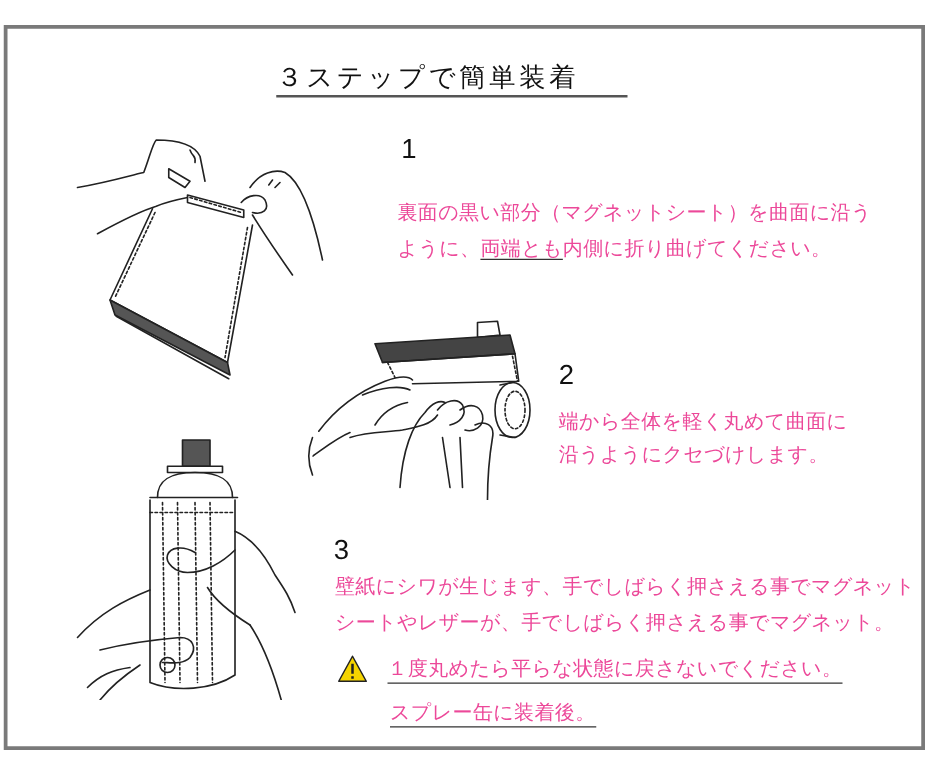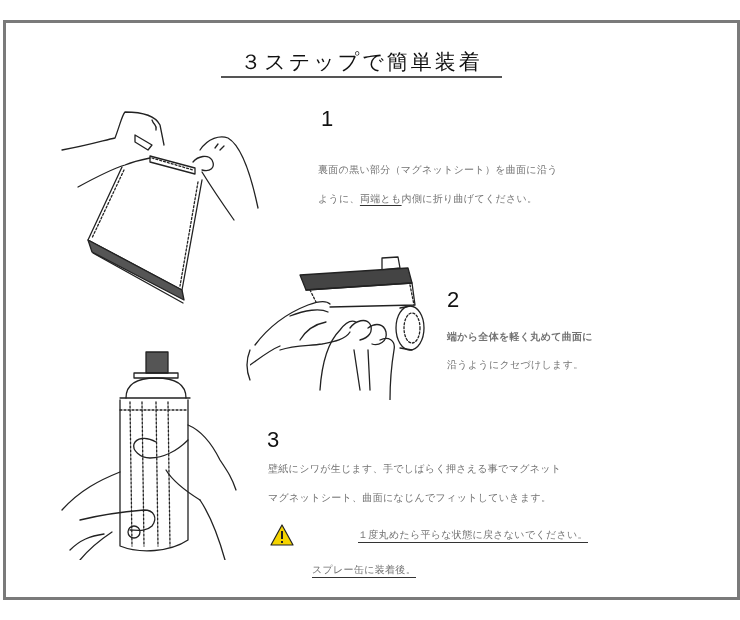--- a/index.html
+++ b/index.html
@@ -1,24 +1,24 @@
 <!DOCTYPE html>
 <html><head>
   <meta charset="utf-8">
   <style>
     html, body { margin: 0; padding: 0; background: #ffffff; }
     body { width: 740px; height: 620px; position: relative; overflow: hidden;
            font-family: "DejaVu Sans", "Liberation Sans", sans-serif; color: #1a1a1a; }
     .frame { position: absolute; left: 3px; top: 20px; width: 731px; height: 574px;
              border: 3px solid #7a7a7a; box-sizing: content-box; }
-    .title { position: absolute; left: 221px; top: 48px; width: 281px; text-align: center;
+    .title { position: absolute; left: 221px; top: 48px; width: 281px; text-align: left;
              font-size: 21px; letter-spacing: 3px; color: #111; }
     .title-line { position: absolute; left: 221px; top: 76px; width: 281px; height: 2px; background: #555; }
     .num { position: absolute; font-size: 22px; color: #111; font-family: "Liberation Sans", sans-serif; }
-    .txt { position: absolute; font-size: 10px; line-height: 14px; color: #737373; white-space: nowrap; letter-spacing: 0.3px; }
+    .txt { position: absolute; font-size: 16px; line-height: 14px; color: #ec4899; white-space: nowrap; letter-spacing: 0.3px; }
     .u { text-decoration: underline; text-decoration-color: #333; text-underline-offset: 3px; font-family: Liberation Serif, serif; }
     .warn-line { border-bottom: 1.5px solid #333; padding-bottom: 2px; }
     svg.ill { position: absolute; }
     svg.ill path, svg.ill line, svg.ill rect, svg.ill ellipse, svg.ill polyline {
       fill: none; stroke: #222; stroke-width: 1.3; stroke-linecap: round; stroke-linejoin: round; }
   </style>
 </head>
 <body>
 
 <div class="frame"></div>
@@ -103,30 +103,30 @@
   <path d="M52 192 C40 200 28 210 20 220"></path>
 </svg>
 
 <div class="num" style="left:321px;top:106px;">1</div>
 <div class="txt" style="left:318px;top:163px;">裏面の黒い部分（マグネットシート）を曲面に沿う</div>
 <div class="txt" style="left:318px;top:192px;">
   <span>ように、</span><span class="u">両端とも</span><span>内側に折り曲げてください。</span>
 </div>
 
 <div class="num" style="left:447px;top:287px;">2</div>
-<div class="txt" style="left:447px;top:330px;font-weight:bold;">端から全体を軽く丸めて曲面に</div>
-<div class="txt" style="left:447px;top:358px;">沿うようにクセづけします。</div>
+<div class="txt" style="left:447px;top:330px;">端から全体を軽く丸めて曲面に</div>
+<div class="txt" style="left:447px;top:358px;font-family:Liberation Mono, monospace;">沿うようにクセづけします。</div>
 
 <div class="num" style="left:267px;top:427px;">3</div>
 <div class="txt" style="left:268px;top:462px;">壁紙にシワが生じます、手でしばらく押さえる事でマグネット</div>
-<div class="txt" style="left:268px;top:491px;">マグネットシート、曲面になじんでフィットしていきます。</div>
+<div class="txt" style="left:268px;top:491px;">シートやレザーが、手でしばらく押さえる事でマグネット。</div>
 
 <svg width="24" height="22" viewBox="0 0 24 22" style="position:absolute;left:270px;top:524px;">
   <path d="M12 1 L23 21 L1 21 Z" fill="#f5d400" stroke="#222" stroke-width="1.2" stroke-linejoin="round"></path>
   <rect x="11" y="7" width="2" height="8" fill="#222"></rect>
   <rect x="11" y="17" width="2" height="2" fill="#222"></rect>
 </svg>
-<div class="txt" style="left:310px;top:528px;margin-left:48px;">
+<div class="txt" style="left:310px;top:528px;">
   <span class="warn-line">１度丸めたら平らな状態に戻さないでください。</span>
 </div>
 <div class="txt" style="left:312px;top:563px;">
   <span class="warn-line">スプレー缶に装着後。</span>
 </div>
 
 </body></html>

